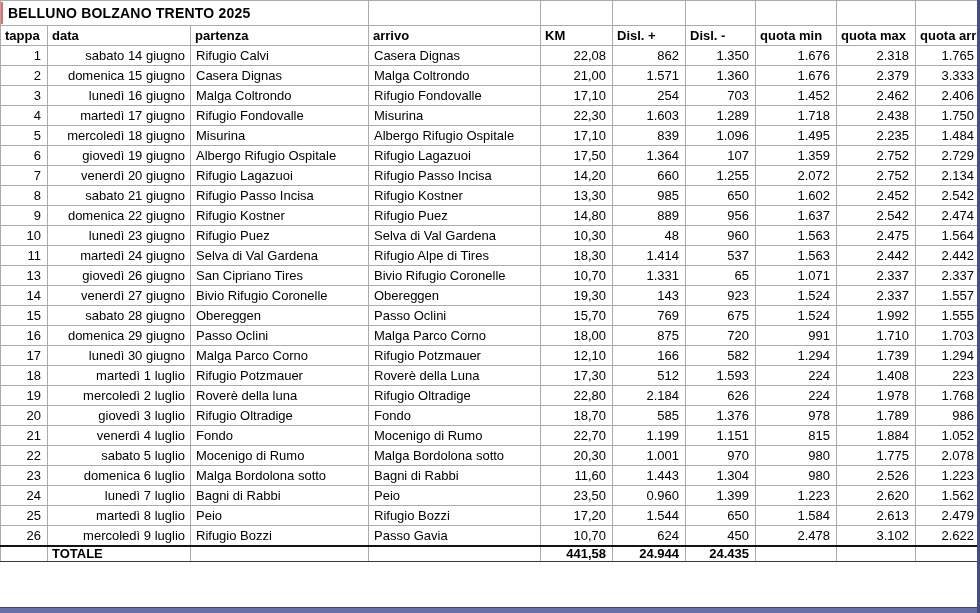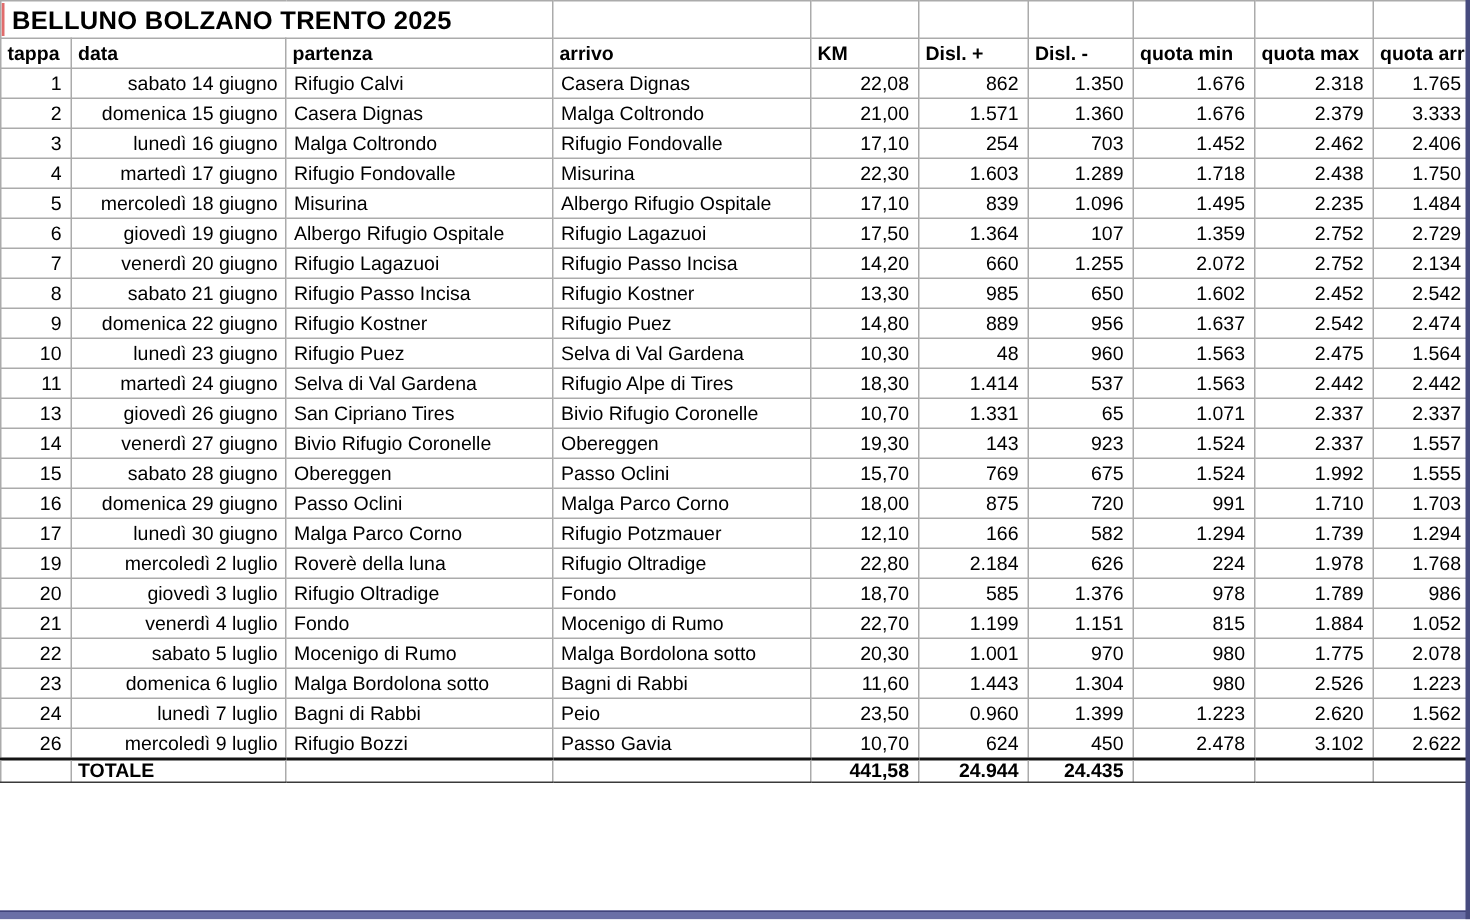--- a/index.html
+++ b/index.html
@@ -25,21 +25,21 @@
     padding:0 4px;
     white-space:nowrap;
     overflow:hidden;
     font-weight:normal;
     text-align:left;
     height:20px;
     box-sizing:border-box;
   }
   tr.title-row td{height:25px;border-bottom:1px solid #ababab;}
   .title-cell{
-    font-size:17px;
+    font-size:14px;
     font-weight:bold;
     letter-spacing:.2px;
     position:relative;
     padding-left:7px;
   }
   .red-strip{
     position:absolute;left:0;top:1px;bottom:1px;width:2px;
     background:#e06c6c;
   }
   tr.header-row th{font-weight:bold;}
@@ -294,20 +294,32 @@
           <td class="text">Malga Parco Corno</td>
           <td class="text">Rifugio Potzmauer</td>
           <td class="num">12,10</td>
           <td class="num">166</td>
           <td class="num">582</td>
           <td class="num">1.294</td>
           <td class="num">1.739</td>
           <td class="num">1.294</td>
         </tr>
         <tr>
+          <td class="num">18</td>
+          <td class="date">martedì 1 luglio</td>
+          <td class="text">Rifugio Potzmauer</td>
+          <td class="text">Roverè della Luna</td>
+          <td class="num">17,30</td>
+          <td class="num">512</td>
+          <td class="num">1.593</td>
+          <td class="num">224</td>
+          <td class="num">1.408</td>
+          <td class="num">223</td>
+        </tr>
+        <tr>
           <td class="num">19</td>
           <td class="date">mercoledì 2 luglio</td>
           <td class="text">Roverè della luna</td>
           <td class="text">Rifugio Oltradige</td>
           <td class="num">22,80</td>
           <td class="num">2.184</td>
           <td class="num">626</td>
           <td class="num">224</td>
           <td class="num">1.978</td>
           <td class="num">1.768</td>
@@ -366,20 +378,32 @@
           <td class="text">Bagni di Rabbi</td>
           <td class="text">Peio</td>
           <td class="num">23,50</td>
           <td class="num">0.960</td>
           <td class="num">1.399</td>
           <td class="num">1.223</td>
           <td class="num">2.620</td>
           <td class="num">1.562</td>
         </tr>
         <tr>
+          <td class="num">25</td>
+          <td class="date">martedì 8 luglio</td>
+          <td class="text">Peio</td>
+          <td class="text">Rifugio Bozzi</td>
+          <td class="num">17,20</td>
+          <td class="num">1.544</td>
+          <td class="num">650</td>
+          <td class="num">1.584</td>
+          <td class="num">2.613</td>
+          <td class="num">2.479</td>
+        </tr>
+        <tr>
           <td class="num">26</td>
           <td class="date">mercoledì 9 luglio</td>
           <td class="text">Rifugio Bozzi</td>
           <td class="text">Passo Gavia</td>
           <td class="num">10,70</td>
           <td class="num">624</td>
           <td class="num">450</td>
           <td class="num">2.478</td>
           <td class="num">3.102</td>
           <td class="num">2.622</td>

